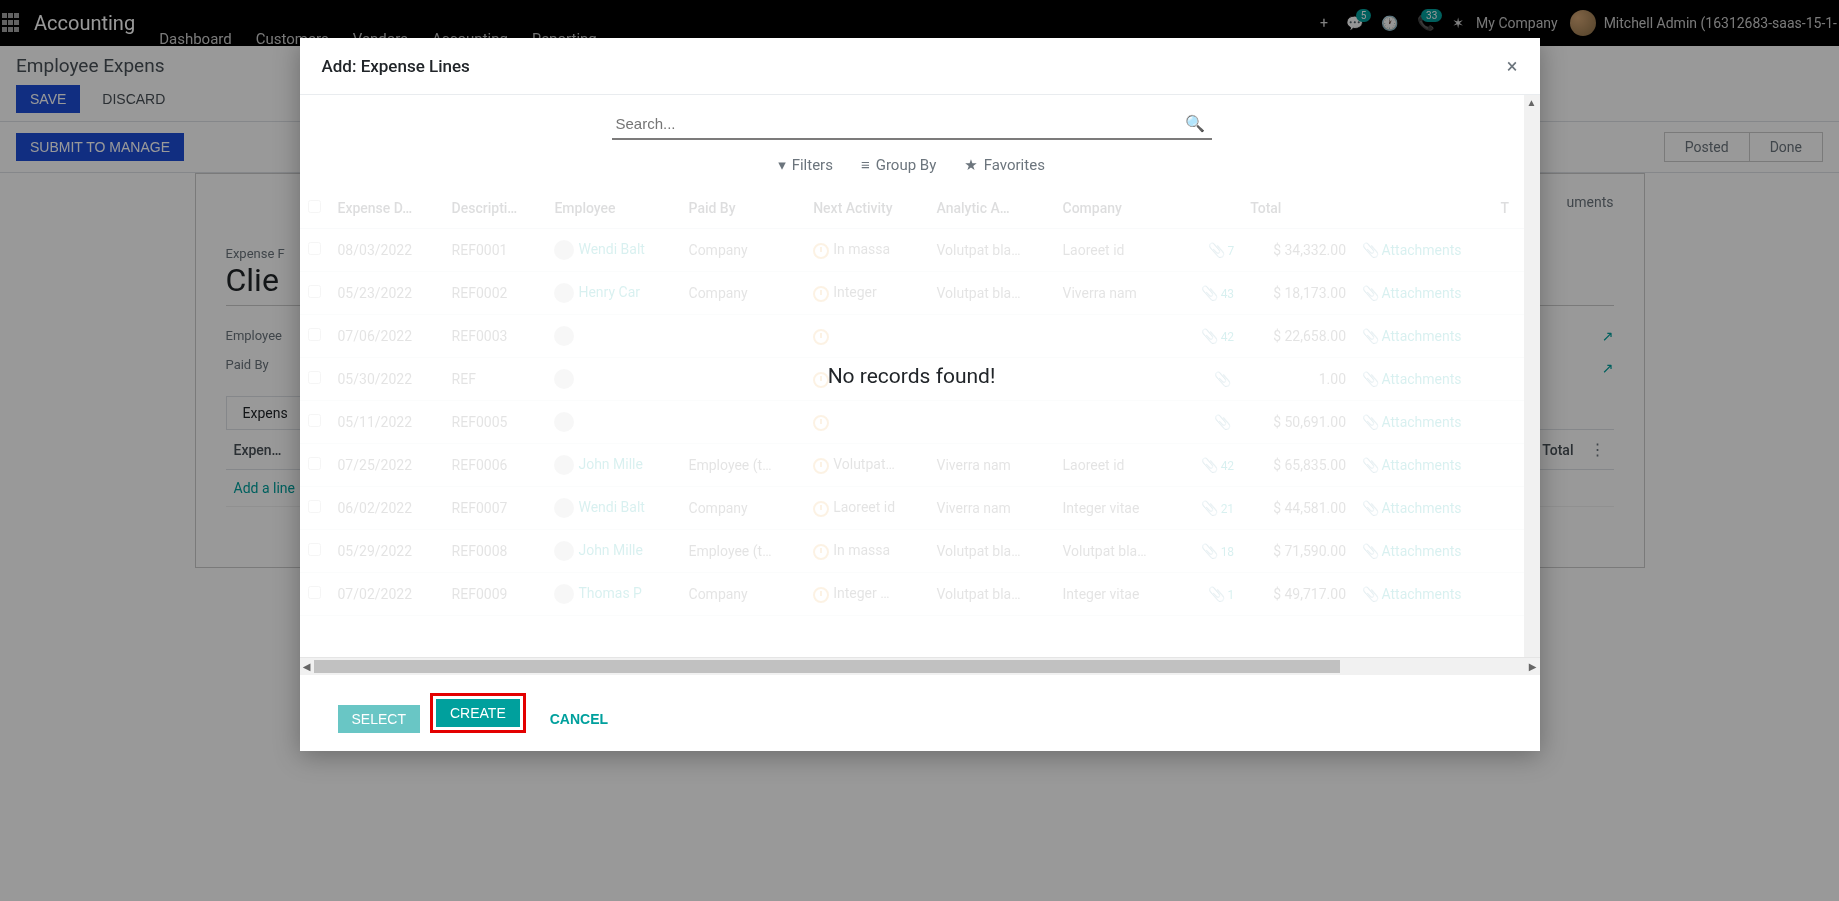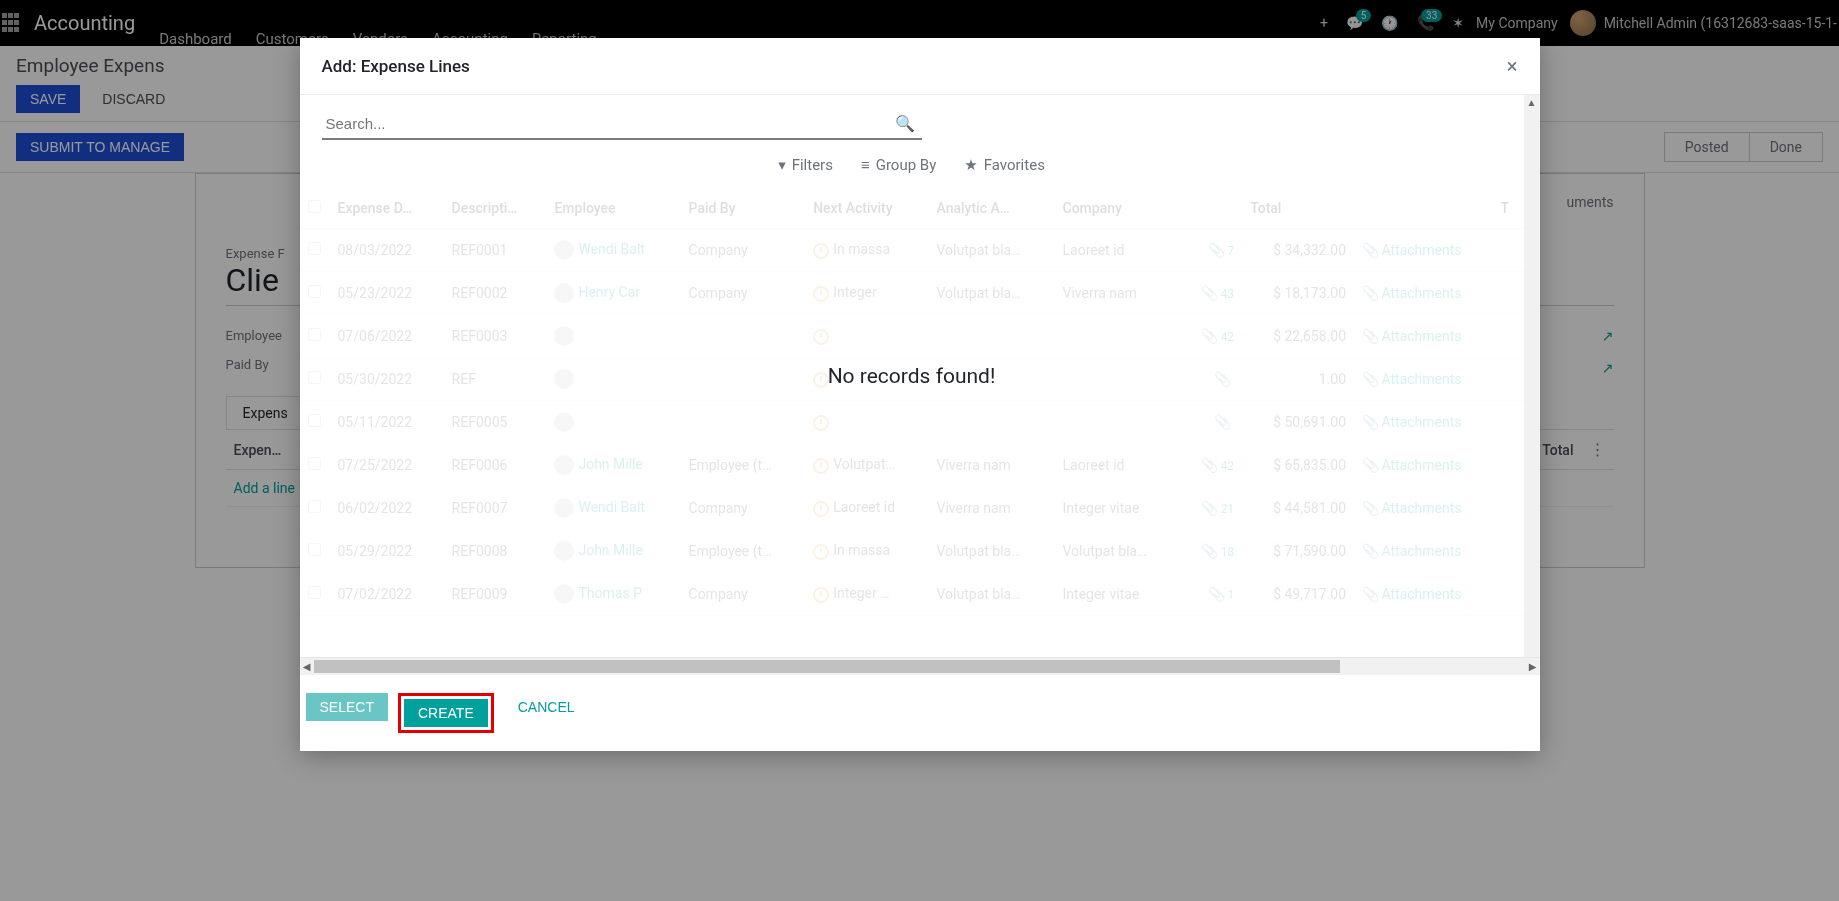--- a/index.html
+++ b/index.html
@@ -45,21 +45,21 @@
 
 .overlay { position: absolute; inset: 0; background: rgba(0,0,0,0.4); display: flex; justify-content: center; }
 
 
 .dialog { background: #fff; margin-top: 38px; width: 1240px; height: 713px; display: flex; flex-direction: column; box-shadow: 0 5px 25px rgba(0,0,0,0.3); position: relative; }
 .dialog-header { display: flex; align-items: center; padding: 16px 22px; border-bottom: 1px solid #e9ecef; }
 .dialog-title { font-size: 17px; font-weight: 500; color: #212529; }
 .dialog-close { margin-left: auto; font-size: 20px; color: #6c757d; cursor: pointer; }
 .dialog-body { flex: 1; position: relative; overflow: hidden; display: flex; flex-direction: column; }
 .dialog-body-inner { flex: 1; position: relative; overflow: auto; }
-.search-row { display: flex; justify-content: flex-start; padding: 14px 22px 6px; }
+.search-row { display: flex; justify-content: center; padding: 14px 22px 6px; }
 .search-box { width: 600px; border-bottom: 2px solid #7c7b7b; display: flex; align-items: center; }
 .search-input { flex: 1; border: none; outline: none; padding: 6px 4px; font-size: 15px; }
 .search-icon { color: #6c757d; font-size: 16px; padding: 0 6px; }
 .filter-row { display: flex; justify-content: center; gap: 28px; padding: 10px 0 14px; color: #6c757d; font-size: 15px; }
 .filter-item { display: flex; align-items: center; gap: 6px; cursor: pointer; }
 
 
 .list-wrap { position: relative; opacity: 0.15; pointer-events: none; }
 .list-table { width: 100%; border-collapse: collapse; }
 .list-table th { text-align: left; padding: 12px 8px; font-weight: 500; border-bottom: 1px solid #dee2e6; white-space: nowrap; overflow: hidden; text-overflow: ellipsis; max-width: 110px; }
@@ -85,24 +85,24 @@
 .hscroll .arrow-l { left: 0; }
 .hscroll .arrow-r { right: 0; }
 
 
 .vscroll { position: absolute; right: 0; top: 0; bottom: 0; width: 16px; background: #f1f1f1; }
 .vscroll .arrow-u, .vscroll .arrow-d { position: absolute; left: 0; width: 100%; height: 14px; display: flex; align-items: center; justify-content: center; font-size: 10px; color: #666; }
 .vscroll .arrow-u { top: 0; }
 .vscroll .arrow-d { bottom: 0; }
 
 
-.dialog-footer { padding: 18px 6px; display: flex; gap: 10px; align-items: flex-start; }
+.dialog-footer { padding: 18px 38px; display: flex; gap: 10px; align-items: flex-end; }
 .btn-select { background: #4fbdbb; color: #fff; opacity: 0.85; }
 .btn-create { background: #00a09d; color: #fff; }
-.btn-cancel { background: transparent; color: #00a09d; font-weight: 400; }
+.btn-cancel { background: transparent; color: #00a09d; font-weight: 700; }
 .highlight-box { border: 3px solid #e30000; padding: 3px; display: inline-block; }
 
 .kebab { color: #6c757d; font-size: 16px; }
 </style>
 </head>
 <body>
 
 <div class="navbar">
   <div class="apps-icon">
     <span></span>

